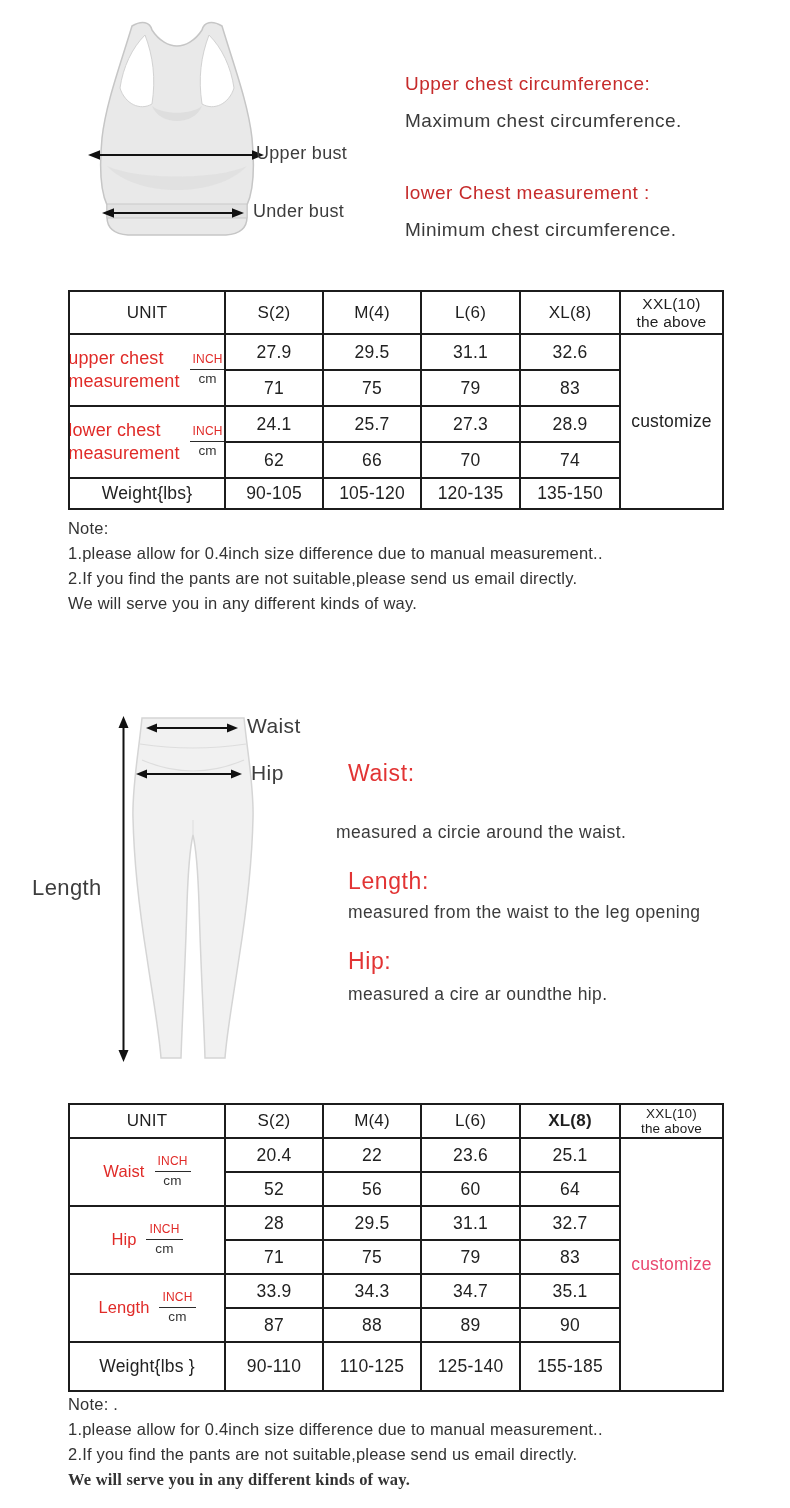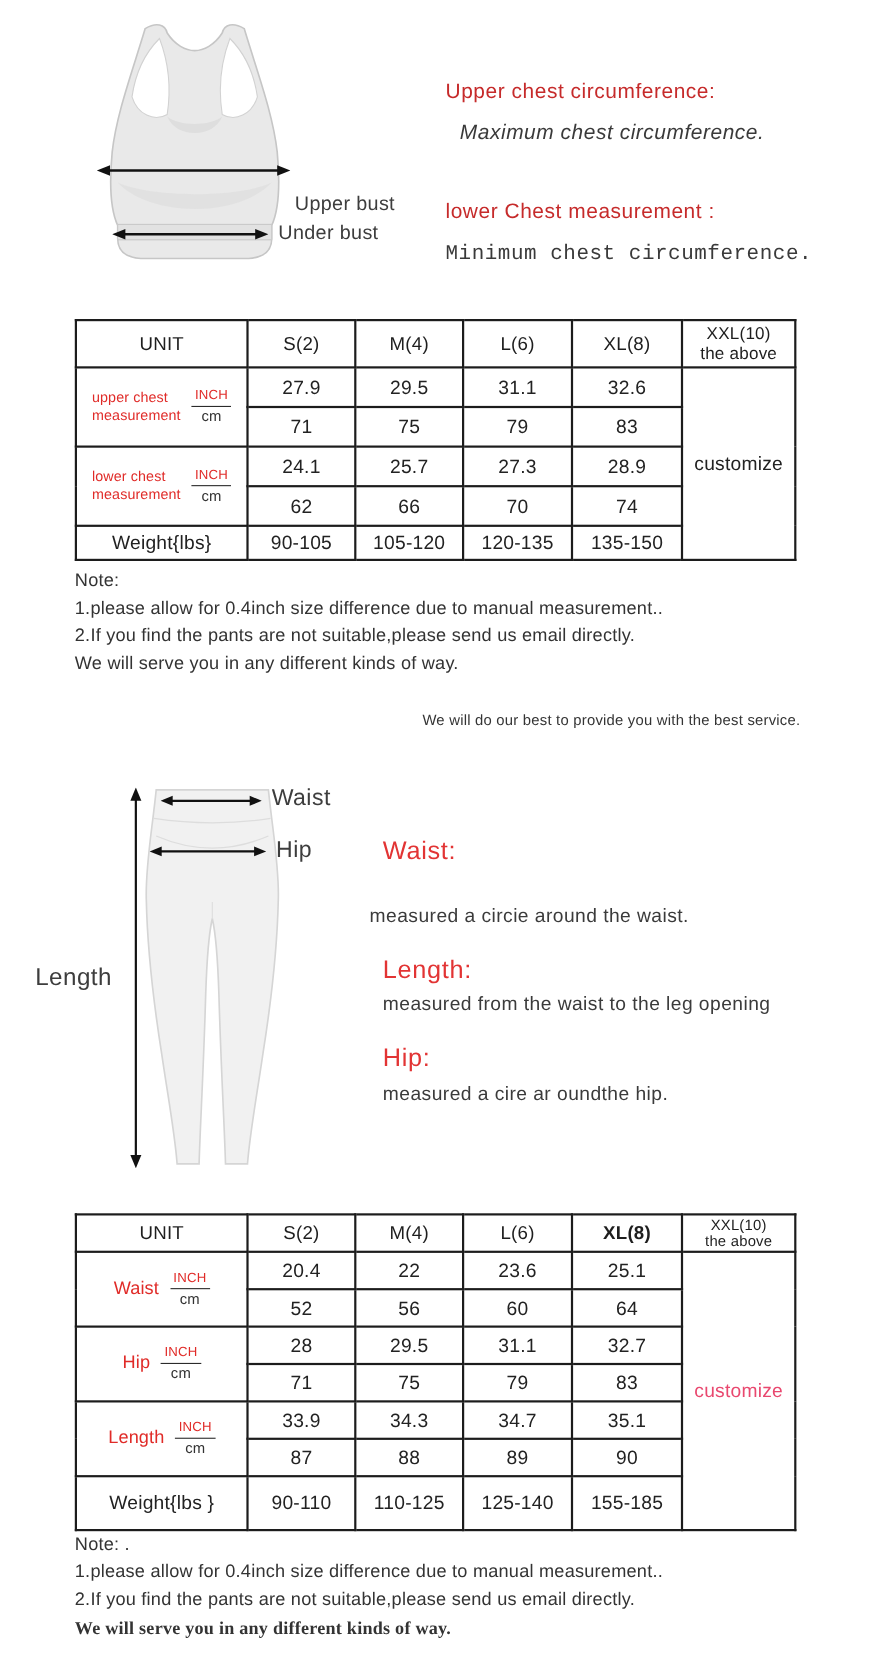--- a/index.html
+++ b/index.html
@@ -24,21 +24,21 @@
   .t2 tr.weight{ height:49px; }
   tr.head td { font-size:17px; color:#1e1e1e; }
   .t2 tr.head td:nth-child(5) { font-weight:bold; }
   .xxl-cell div { line-height:1.12; }
   .t1 .xxl-cell { font-size:15.5px; }
   .t2 .xxl-cell { font-size:13.5px; }
   .red-val { color:#e02b28; }
   .customize-cell { color:#e02b28; font-size:17.5px; }
   .t2 .customize-cell { color:#e9486f; }
   .cellflex { display:flex; align-items:center; justify-content:center; gap:10px; }
-  .lbl-name { color:#e02b28; font-size:13px; line-height:1.3; text-align:left; letter-spacing:0.1px; }
+  .lbl-name { color:#e02b28; font-size:18px; line-height:1.3; text-align:left; letter-spacing:0.1px; }
   .t2 .lbl-name { font-size:16.5px; }
   .frac { display:inline-flex; flex-direction:column; align-items:center; }
   .frac .ftop { color:#e02b28; font-size:12px; line-height:1.15; padding:0 3px 2px; border-bottom:1.6px solid #2b2b2b; }
   .frac .fbot { color:#333; font-size:13.5px; line-height:1.2; padding-top:1px; }
   .wlabel { color:#e02b28; font-size:16.5px; }
   .weight-val { font-size:16.5px; }
 
   
   .note { font-size:16.5px; line-height:25px; color:#333; letter-spacing:0.2px; }
   .note div { white-space:nowrap; }
@@ -65,33 +65,33 @@
     <path d="M60,88 C68,108 102,108 110,88 C100,97 70,97 60,88 Z" fill="#d9d9d9" opacity="0.7"></path>
     <path d="M15,148 C45,180 125,180 155,148 C125,162 45,162 15,148 Z" fill="#dcdcdc" opacity="0.6"></path>
     <rect x="15" y="186" width="140" height="14" fill="#e2e2e2" stroke="#c9c9c9" stroke-width="1"></rect>
   </svg>
 
   <svg class="abs" style="left:88px; top:149px;" width="176" height="12" viewBox="0 0 176 12">
     <line x1="9" y1="6" x2="167" y2="6" stroke="#111" stroke-width="2.2"></line>
     <polygon points="0,6 12,1.2 12,10.8" fill="#111"></polygon>
     <polygon points="176,6 164,1.2 164,10.8" fill="#111"></polygon>
   </svg>
-  <div class="abs diag-label" style="left:268px; top:143px;margin-top:32px;">Upper bust</div>
+  <div class="abs diag-label" style="left:256px; top:143px;">Upper bust</div>
 
   <svg class="abs" style="left:102px; top:207px;" width="142" height="12" viewBox="0 0 142 12">
     <line x1="9" y1="6" x2="133" y2="6" stroke="#111" stroke-width="2.2"></line>
     <polygon points="0,6 12,1.2 12,10.8" fill="#111"></polygon>
     <polygon points="142,6 130,1.2 130,10.8" fill="#111"></polygon>
   </svg>
   <div class="abs diag-label" style="left:253px; top:201px;">Under bust</div>
 
   <div class="abs red-title" style="left:405px; top:73px;">Upper chest circumference:</div>
-  <div class="abs dark-desc" style="left:418px; top:110px;font-style:italic;">Maximum chest circumference.</div>
+  <div class="abs dark-desc" style="left:405px; top:110px;">Maximum chest circumference.</div>
   <div class="abs red-title" style="left:405px; top:182px;">lower Chest measurement :</div>
-  <div class="abs dark-desc" style="left:405px; top:219px;font-family:Liberation Mono, monospace;">Minimum chest circumference.</div>
+  <div class="abs dark-desc" style="left:405px; top:219px;">Minimum chest circumference.</div>
 
   <table class="abs size-table t1" style="left:68px; top:290px;">
     <colgroup>
       <col style="width:156px">
         <col style="width:98px">
         <col style="width:98px">
       <col style="width:99px">
         <col style="width:100px">
         <col style="width:103px">
     </colgroup>
@@ -166,21 +166,20 @@
   </tbody>
     </table>
 
   <div class="abs note" style="left:68px; top:516px;">
     <div>Note:</div>
     <div>1.please allow for 0.4inch size difference due to manual measurement..</div>
     <div>2.If you find the pants are not suitable,please send us email directly.</div>
     <div>We will serve you in any different kinds of way.</div>
   </div>
 
-  <div class="abs service" style="left:384px; top:647px;">We will do our best to provide you with the best service.</div>
 
   <svg class="abs" style="left:128px; top:712px;" width="130" height="352" viewBox="0 0 130 352">
     <path d="M14,6 L116,6 C120,45 126,76 125,106 C124,152 118,202 111,246 C105,287 99,319 97,346
              L77,346 C76,311 73,262 71,192 C70,161 68,136 65,123 C62,136 60,161 59,192
              C57,262 54,311 53,346 L33,346 C31,319 25,287 19,246 C12,202 6,152 5,106
              C4,76 10,45 14,6 Z" fill="#f1f1f1" stroke="#d5d5d5" stroke-width="1.5"></path>
     <path d="M12,32 Q65,40 118,32" fill="none" stroke="#dddddd" stroke-width="1.2"></path>
     <path d="M14,48 Q65,70 116,48" fill="none" stroke="#dddddd" stroke-width="1.2"></path>
     <path d="M65,108 L65,123" fill="none" stroke="#dddddd" stroke-width="1"></path>
   </svg>

